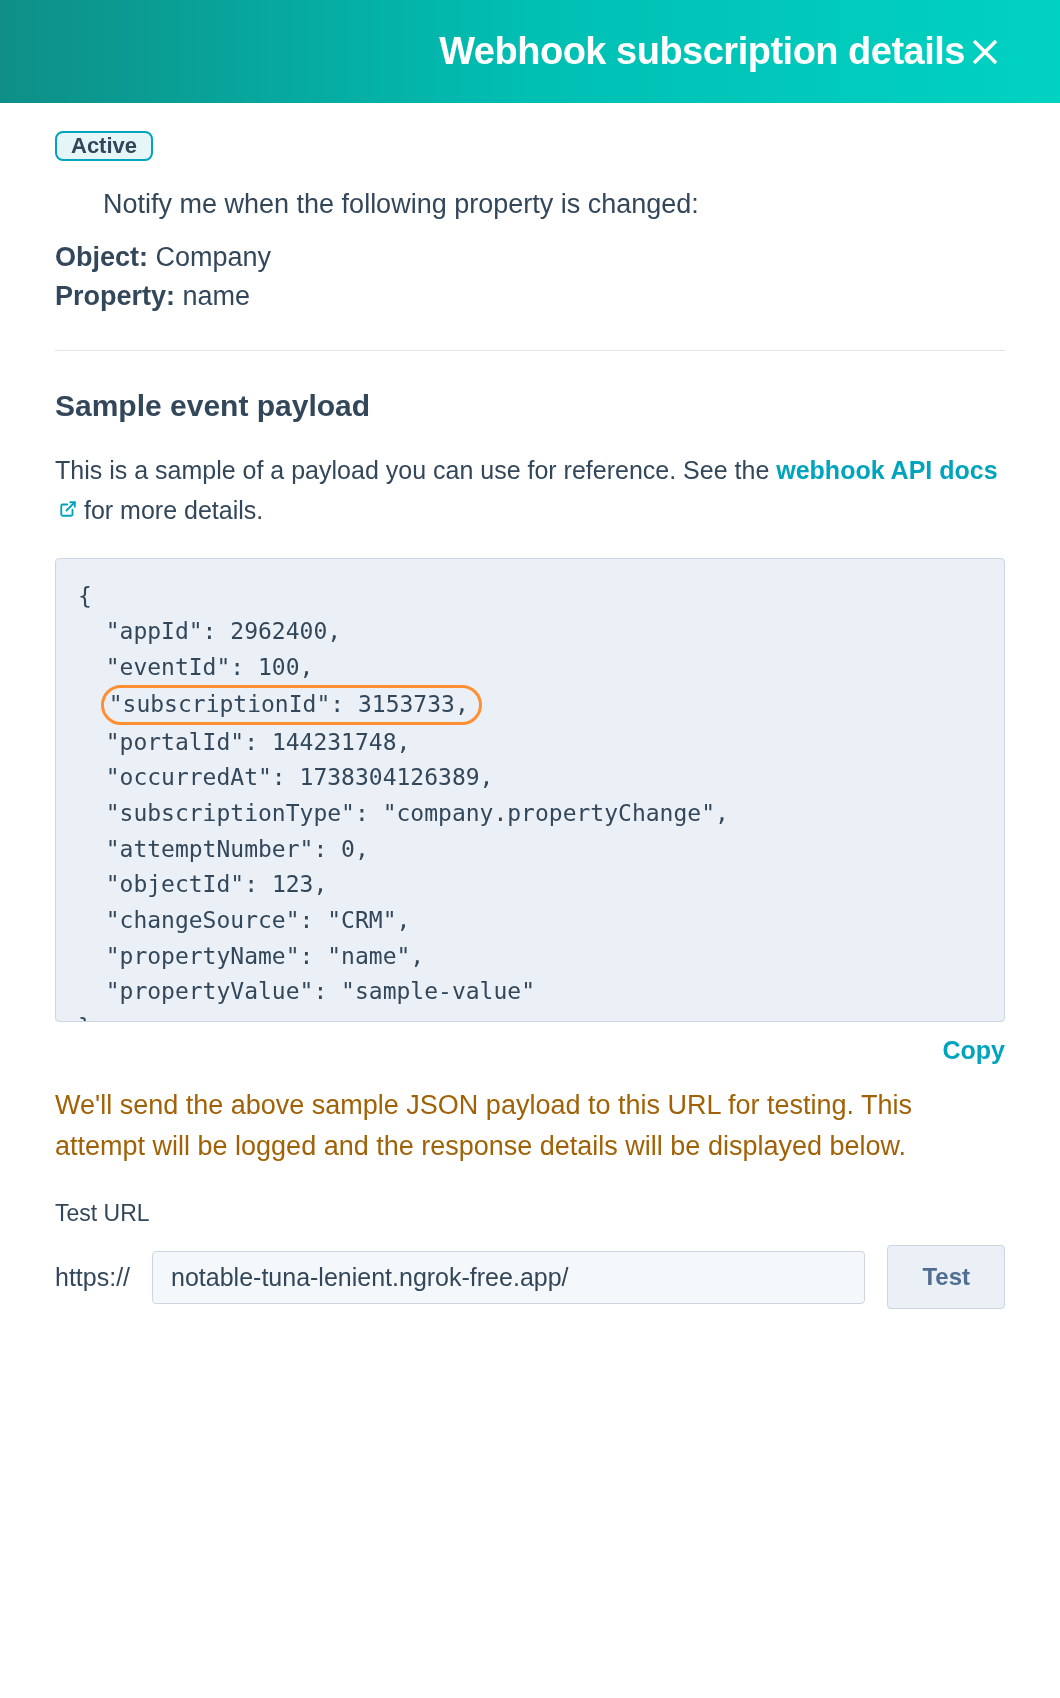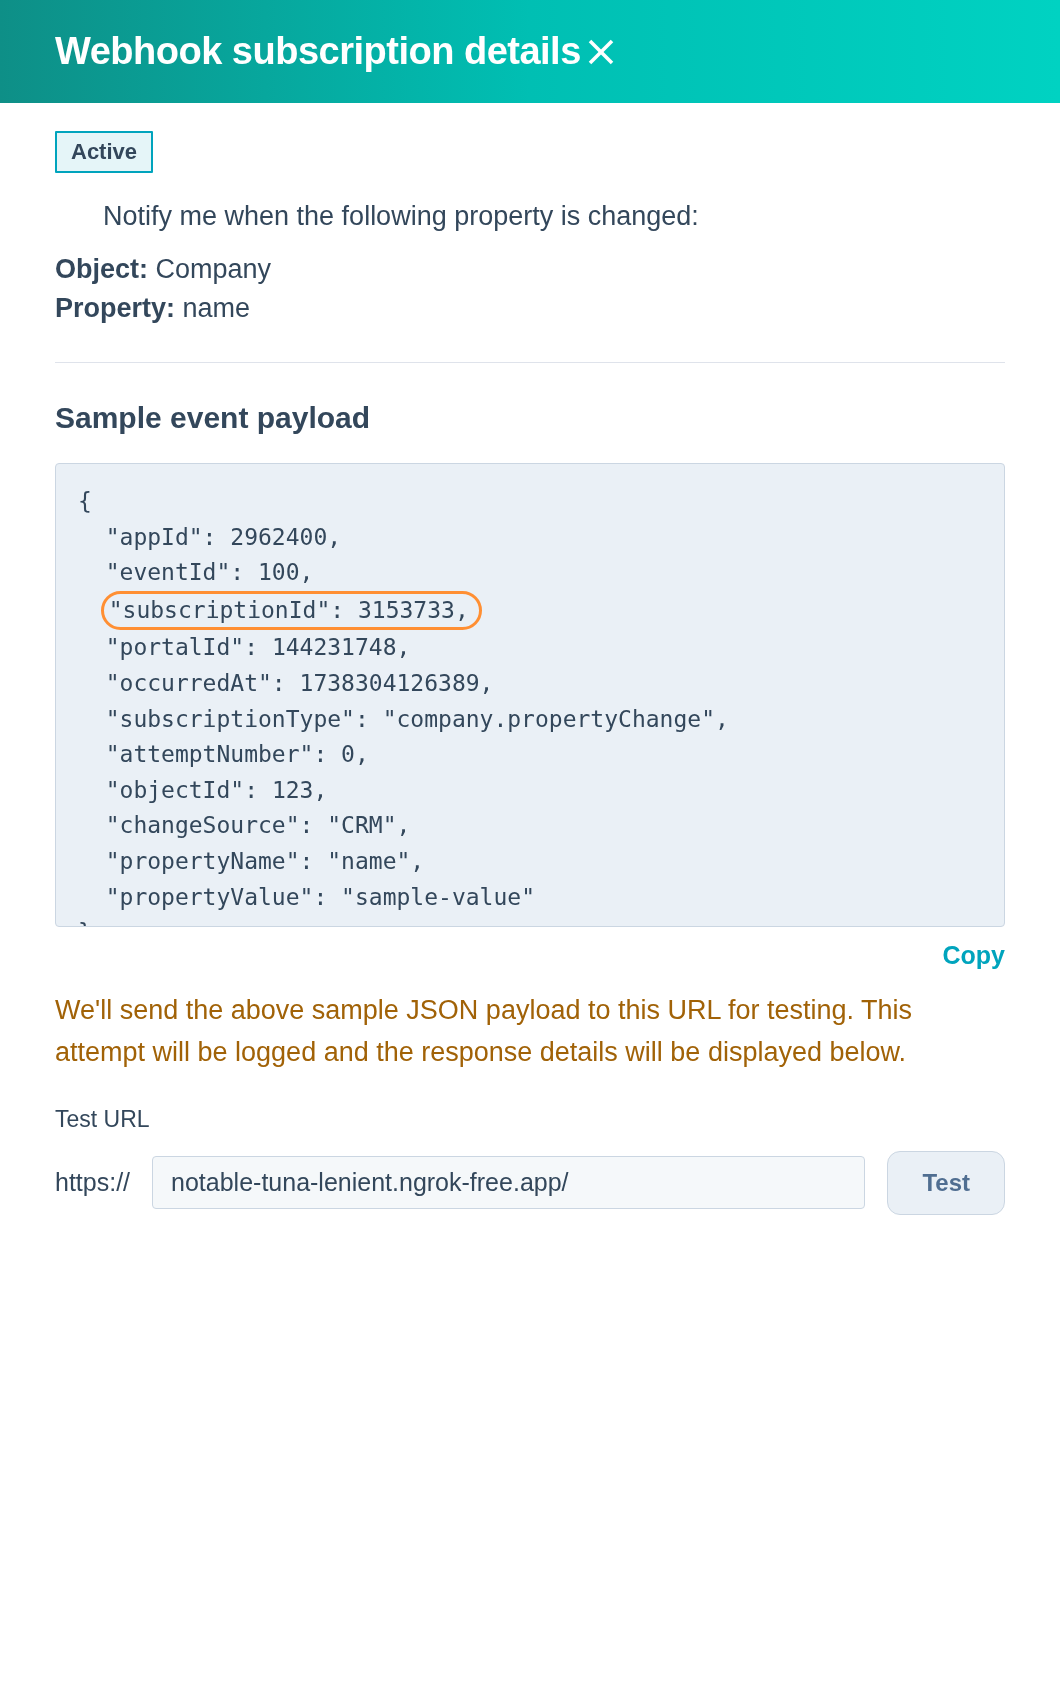--- a/index.html
+++ b/index.html
@@ -6,21 +6,21 @@
 body {
   font-family: -apple-system, BlinkMacSystemFont, "Segoe UI", Helvetica, Arial, sans-serif;
   background: #fff;
   color: #33475b;
   width: 1060px;
 }
 .header {
   background: linear-gradient(90deg, #0e8f87 0%, #00bfb3 50%, #00d2c2 100%);
   padding: 30px 55px;
   display: flex;
-  justify-content: flex-start;
+  justify-content: flex-end;
   align-items: center;
 }
 .header h1 {
   color: #fff;
   font-size: 38px;
   font-weight: 700;
   letter-spacing: -0.5px;
 }
 .close-btn {
   cursor: pointer;
@@ -32,22 +32,22 @@
 }
 .close-btn svg { stroke: #fff; stroke-width: 3.5; }
 .content { padding: 28px 55px 40px; }
 .badge {
   display: inline-block;
   border: 2px solid #00a4bd;
   background: #e5f5f8;
   color: #33475b;
   font-weight: 700;
   font-size: 22px;
-  padding: 6px 14px;
-  border-radius: 1px;
+  padding: 0 14px;
+  border-radius: 8px;
   margin-bottom: 28px;
 }
 .notify-heading { font-size: 27px; font-weight: 400; color: #33475b; margin-bottom: 22px; margin-left: 48px; }
 .prop-line { font-size: 27px; color: #33475b; margin-bottom: 8px; }
 .prop-line .label { font-weight: 700; margin-top: 40px; }
 .divider { border: none; border-top: 1px solid #dfe3eb; margin: 38px 0; }
 .section-title { font-size: 30px; font-weight: 700; color: #33475b; margin-bottom: 28px; }
 .section-desc { font-size: 25px; color: #33475b; line-height: 1.55; margin-bottom: 28px; }
 .link { color: #00a4bd; font-weight: 700; text-decoration: none; cursor: pointer; }
 .link-icon { display: inline-block; vertical-align: 1px; margin-left: 4px; }
@@ -92,21 +92,21 @@
   height: 53px;
 }
 .test-btn {
   border: 1px solid #cbd6e2;
   background: #eaf0f6;
   color: #506e91;
   font-weight: 700;
   font-size: 24px;
   padding: 0 34px;
   height: 64px;
-  border-radius: 13px;
+  border-radius: 4px;
   cursor: pointer;
 }
 </style>
 </head>
 <body>
 
 <div class="header">
   <h1>Webhook subscription details</h1>
   <div class="close-btn">
     <svg width="30" height="30" viewBox="0 0 30 30" fill="none">
@@ -128,20 +128,29 @@
   </div>
   <div class="prop-line">
     <span class="label">Property:</span>
     <span>name</span>
   </div>
 
   <hr class="divider">
 
   <div class="section-title">Sample event payload</div>
 
+  <div class="section-desc">
+    <span>This is a sample of a payload you can use for reference. See the </span>
+    <a class="link"><span>webhook API docs</span><span class="link-icon"><svg width="18" height="18" viewBox="0 0 24 24" fill="none" stroke="#00a4bd" stroke-width="2.5" stroke-linecap="round" stroke-linejoin="round">
+            <path d="M18 13v6a2 2 0 0 1-2 2H5a2 2 0 0 1-2-2V8a2 2 0 0 1 2-2h6"></path>
+            <polyline points="15 3 21 3 21 9"></polyline>
+            <line x1="10" y1="14" x2="21" y2="3"></line>
+          </svg></span></a>
+    <span> for more details.</span>
+  </div>
 
   <div class="code-block">
 <pre>{
   "appId": <span>2962400</span>,
   "eventId": <span>100</span>,
   <span class="hl">"subscriptionId": <span>3153733</span>,</span>
   "portalId": <span>144231748</span>,
   "occurredAt": <span>1738304126389</span>,
   "subscriptionType": "<span>company.propertyChange</span>",
   "attemptNumber": <span>0</span>,

